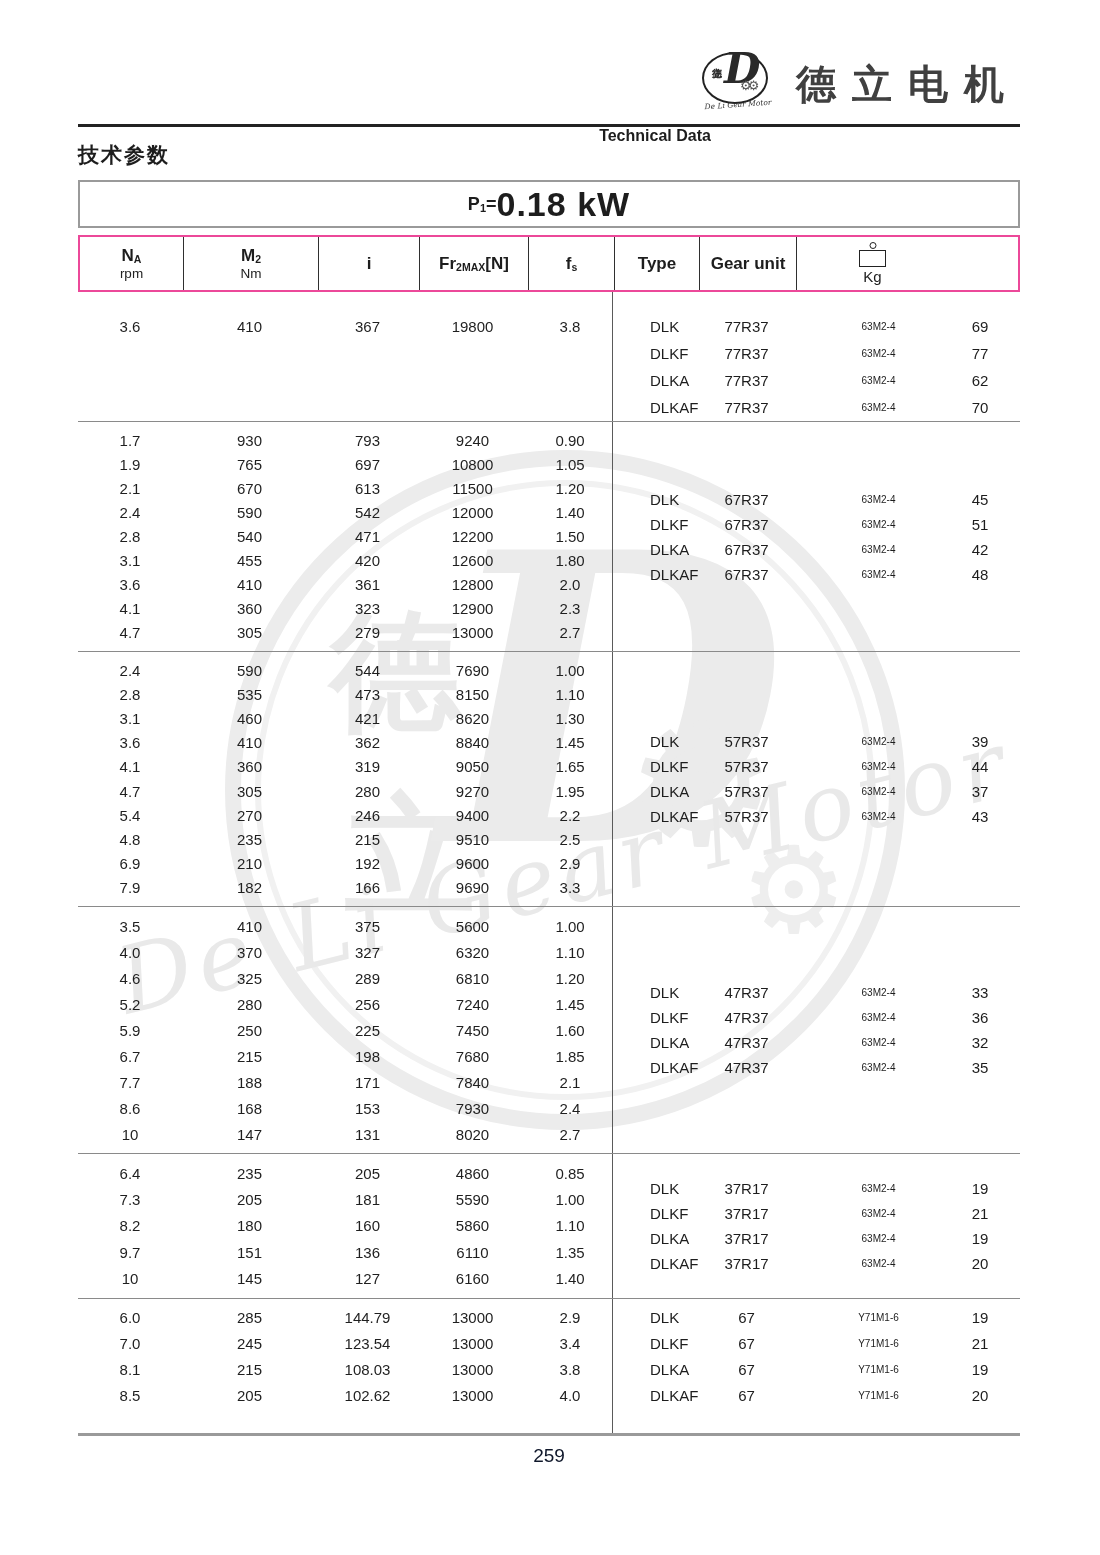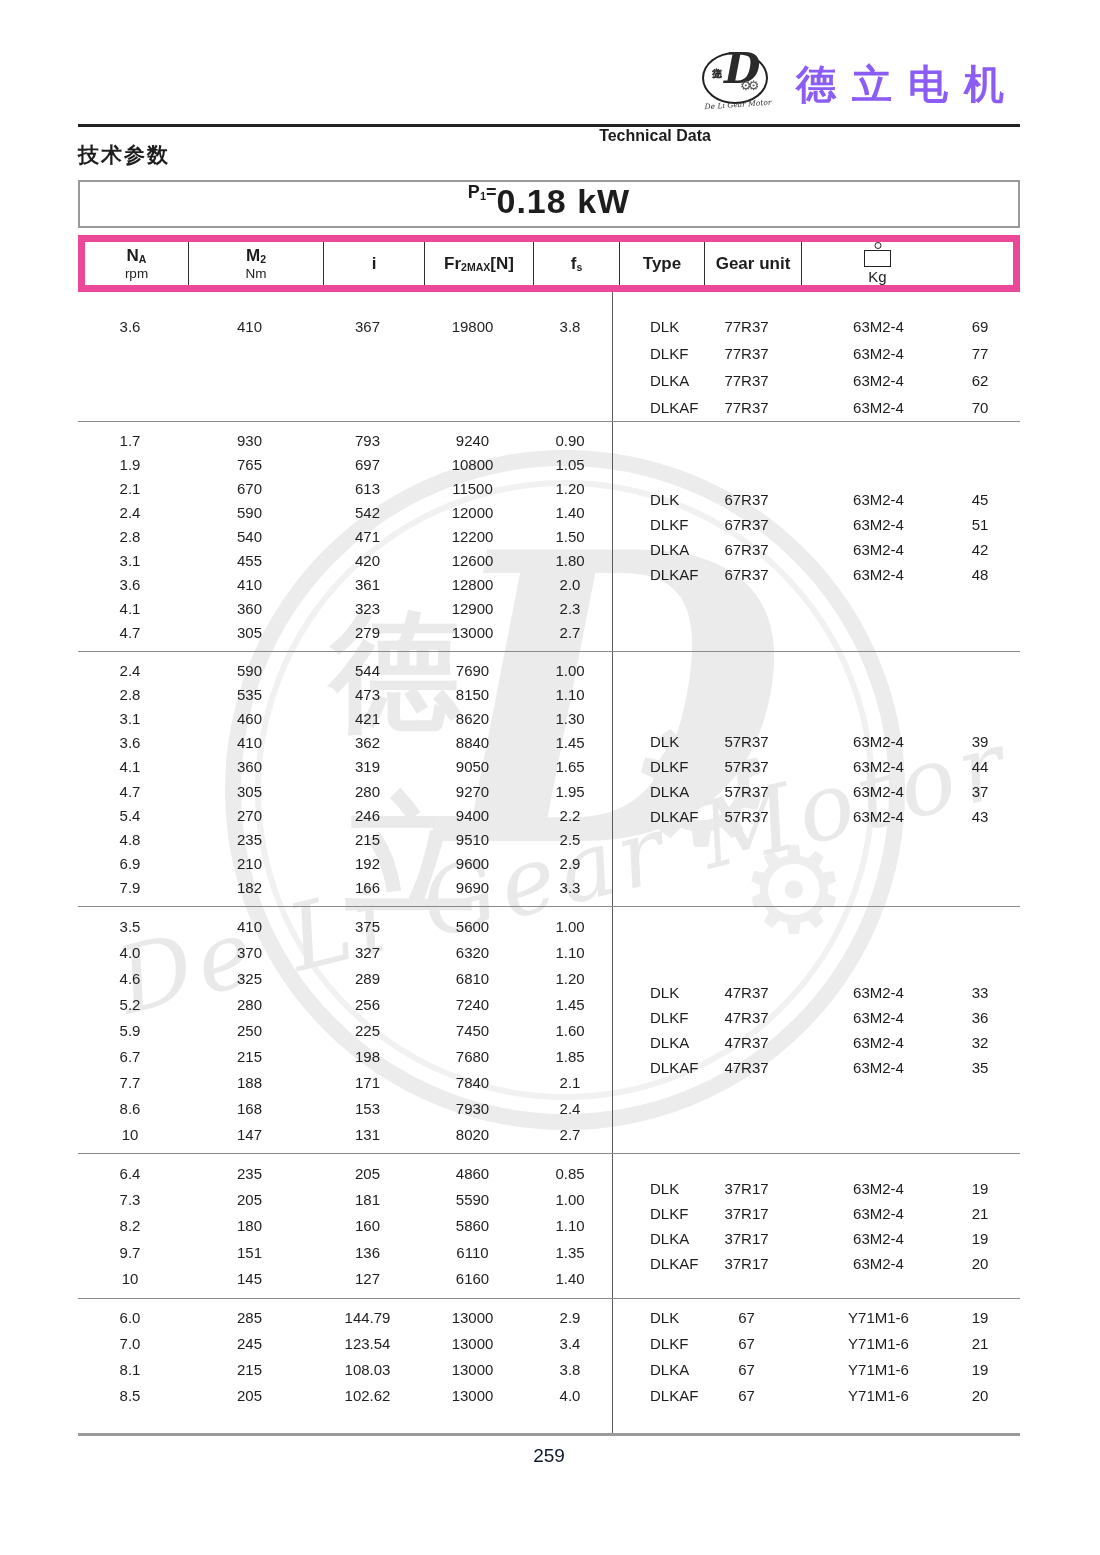--- a/index.html
+++ b/index.html
@@ -37,33 +37,33 @@
   #content { position:absolute; left:78px; top:0; width:942px; z-index:1; }
   
   .header-band { position:relative; height:127px; border-bottom:3px solid #222; }
   .logo-row { position:absolute; right:0; top:52px; display:flex; align-items:center; gap:24px; }
   .logo-mark { position:relative; width:72px; height:64px; flex:0 0 auto; }
   .logo-ellipse { position:absolute; left:2px; top:0; width:66px; height:52px; border:2.5px solid #222; border-radius:50%; }
   .logo-d { position:absolute; left:24px; top:-4px; font-family:"DejaVu Serif", serif; font-style:italic; font-weight:bold; font-size:42px; line-height:1; color:#2a2a2a; }
   .logo-cn { position:absolute; left:10px; top:8px; font-size:10px; font-weight:bold; color:#2a2a2a; line-height:1.25; writing-mode:vertical-rl; text-orientation:upright; }
   .logo-gears { position:absolute; left:40px; top:26px; font-size:13px; color:#555; letter-spacing:-4px; }
   .logo-arc { position:absolute; left:-6px; top:48px; width:88px; font-size:7.5px; color:#333; font-family:"DejaVu Serif", serif; font-style:italic; text-align:center; transform:rotate(-4deg); white-space:nowrap; }
-  .brand-cn { font-family:"DejaVu Serif", serif; font-weight:bold; font-size:40px; letter-spacing:16px; color:#8b5cf6; white-space:nowrap; }
+  .brand-cn { font-family:"DejaVu Serif", serif; font-weight:bold; font-size:40px; letter-spacing:16px; color:#404040; white-space:nowrap; }
   
   .titles { position:relative; height:53px; }
   .title-cn { position:absolute; left:0; top:14px; font-size:21px; font-weight:bold; letter-spacing:2px; }
   .title-en { position:absolute; left:577px; top:0; transform:translateX(-50%); font-size:16px; font-weight:bold; }
   
-  .power-box { height:48px; border:2px solid #9a9a9a; display:flex; align-items:flex-start; justify-content:center; }
+  .power-box { height:48px; border:2px solid #9a9a9a; display:flex; align-items:center; justify-content:center; }
   .power-p { font-size:18px; font-weight:bold; }
   .power-sub { font-size:11px; font-weight:bold; vertical-align:-2px; }
   .power-val { font-size:34px; font-weight:bold; letter-spacing:1px; }
   
   .col-header {
-    margin-top:7px; height:57px; border:7px solid #ec4899;
+    margin-top:7px; height:57px; border:2px solid #ec4899;
     display:grid; grid-template-columns:104px 135px 101px 109px 86px 85px 97px 151px 68px;
   }
   .col-cell { border-right:1.6px solid #2f2f2f; display:flex; flex-direction:column; align-items:center; justify-content:center; line-height:1.15; }
   .col-cell:last-child { border-right:none; }
   .h-main { font-size:17px; font-weight:bold; }
   .h-sub { font-size:10.5px; font-weight:bold; vertical-align:-2px; }
   .h-unit { font-size:13.5px; color:#222; }
   .h-label { font-size:17px; font-weight:bold; }
   .kg-label { font-size:15px; font-weight:normal; margin-top:1px; }
   .weight-icon { position:relative; width:27px; height:17px; border:1.6px solid #222; margin-top:8px; }
@@ -87,21 +87,21 @@
   .b6 .zone-left,.b6 .zone-right { padding-top:5px; }
   .data-row { display:grid; grid-template-columns:104px 135px 101px 109px 86px; height:26px; align-items:center; }
   .b1 .data-row { height:27px; }
   .b6 .data-row { height:26px; }
   .num-cell { text-align:center; font-size:15px; color:#1f1f1f; }
   .type-row { display:grid; grid-template-columns:85px 97px 151px 68px; height:25px; align-items:center; }
   .b1 .type-row { height:27px; }
   .b6 .type-row { height:26px; }
   .type-cell { font-size:15px; padding-left:37px; text-align:left; }
   .gear-cell { font-size:15px; text-align:center; }
-  .motor-cell { font-size:15px; text-align:center; padding-left:16px; }
+  .motor-cell { font-size:10px; text-align:center; padding-left:16px; }
   .kg-cell { font-size:15px; text-align:center; }
   
   .footer-rule { border-top:3px solid #9a9a9a; }
   .page-num { text-align:center; font-size:19px; margin-top:9px; color:#0f172a; }
 </style>
 </head>
 <body>
 
 <div id="page">
 

